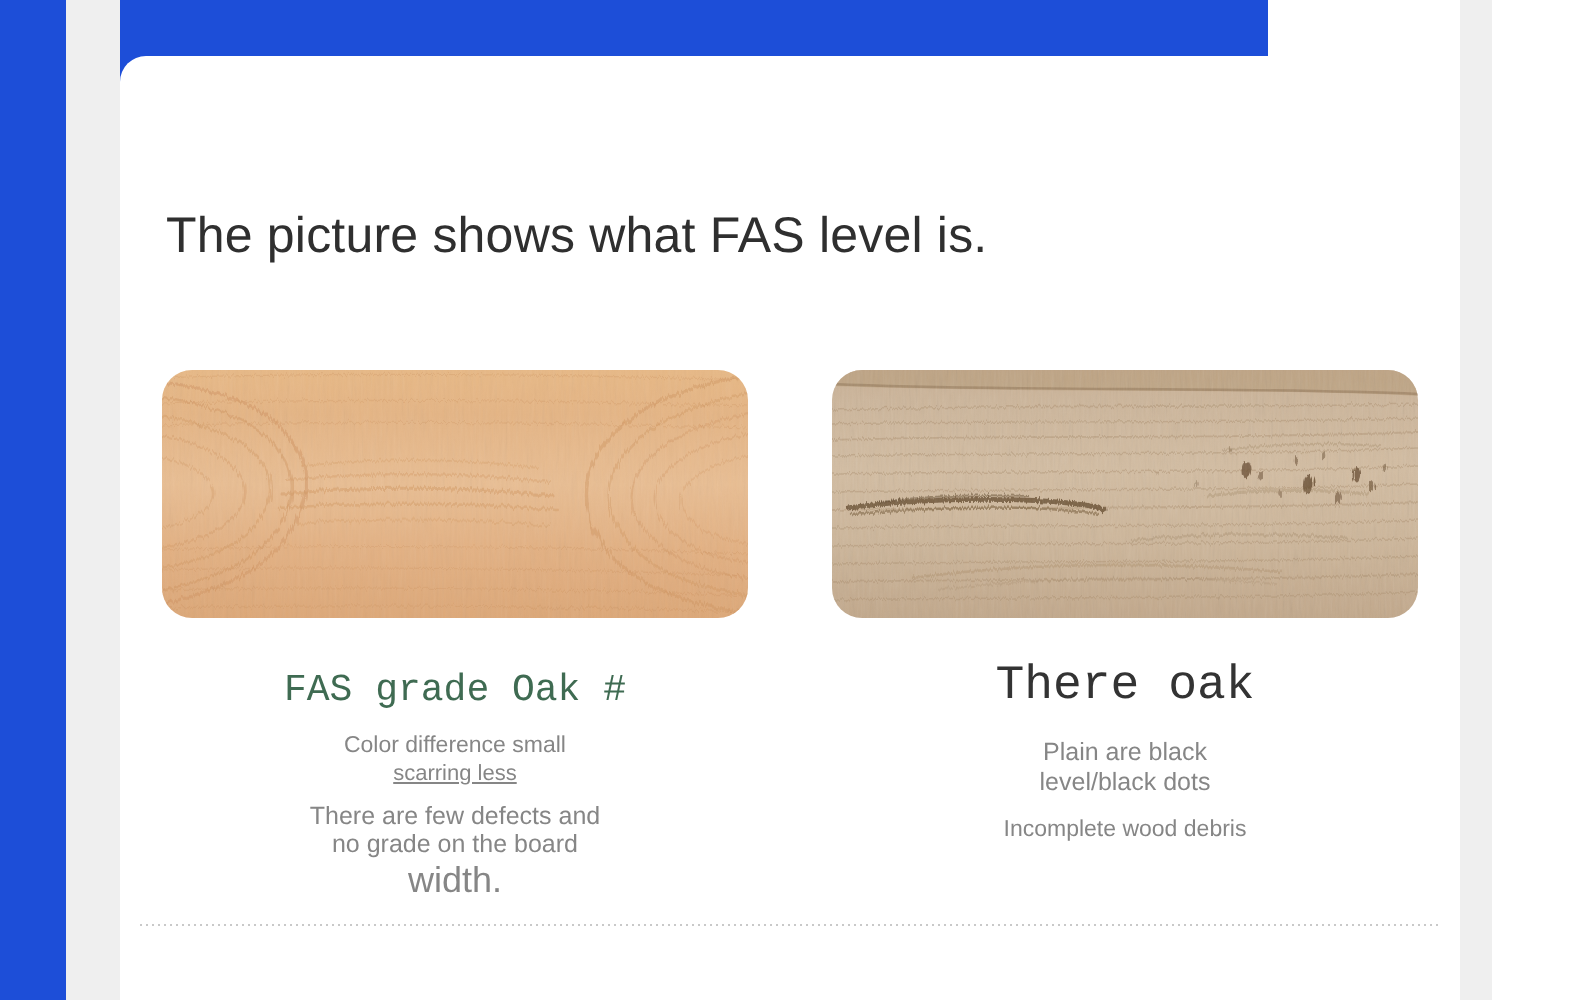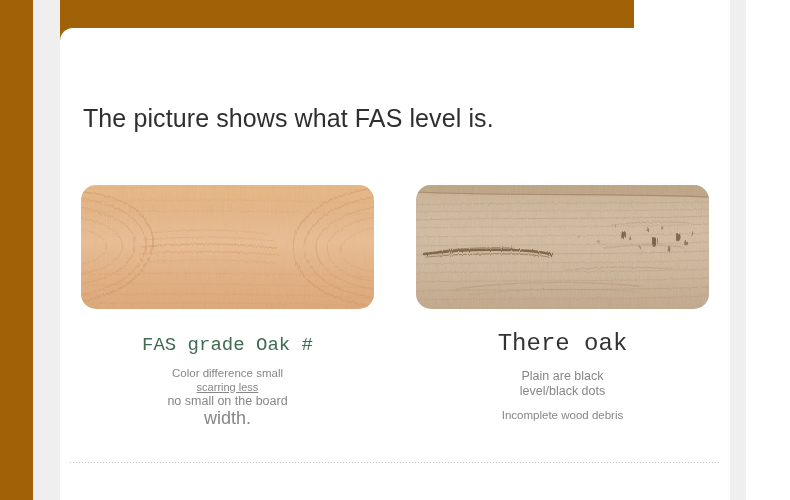--- a/index.html
+++ b/index.html
@@ -13,21 +13,21 @@
     overflow: hidden;
     font-family: "Liberation Sans", sans-serif;
     -webkit-font-smoothing: antialiased;
   }
 
   
   .page {
     position: relative;
     width: 634px;
     height: 500px;
-    background: #a16207;
+    background: #1d4ed8;
   }
   
   .gutter {
     position: absolute;
     top: 0;
     height: 500px;
     background: #efefef;
   }
   .gutter-left  { left: 33px;  width: 27px; }
   .gutter-right { left: 730px; width: 16px; }
@@ -206,21 +206,22 @@
         </div>
 
         <div class="cap-title green">FAS grade Oak #</div>
 
         <div>
           <div class="cap-line cap-a">Color difference small</div>
           <div class="cap-line" style="font-size:11px;color:#868686;text-decoration:underline;">scarring less</div>
         </div>
 
         <div>
-          <div class="cap-line" style="font-size:12.5px;color:#868686;">no small on the board</div>
+          <div class="cap-line cap-b">There are few defects and</div>
+          <div class="cap-line" style="font-size:12.5px;color:#868686;">no grade on the board</div>
           <div class="cap-line" style="font-size:18px;color:#868686;">width.</div>
         </div>
       </div>
 
       <div class="col">
 
         <div class="board">
           <svg viewBox="0 0 293 124" preserveAspectRatio="none">
             <defs>
               <linearGradient id="plnBase" x1="0" y1="0" x2="0" y2="1">

